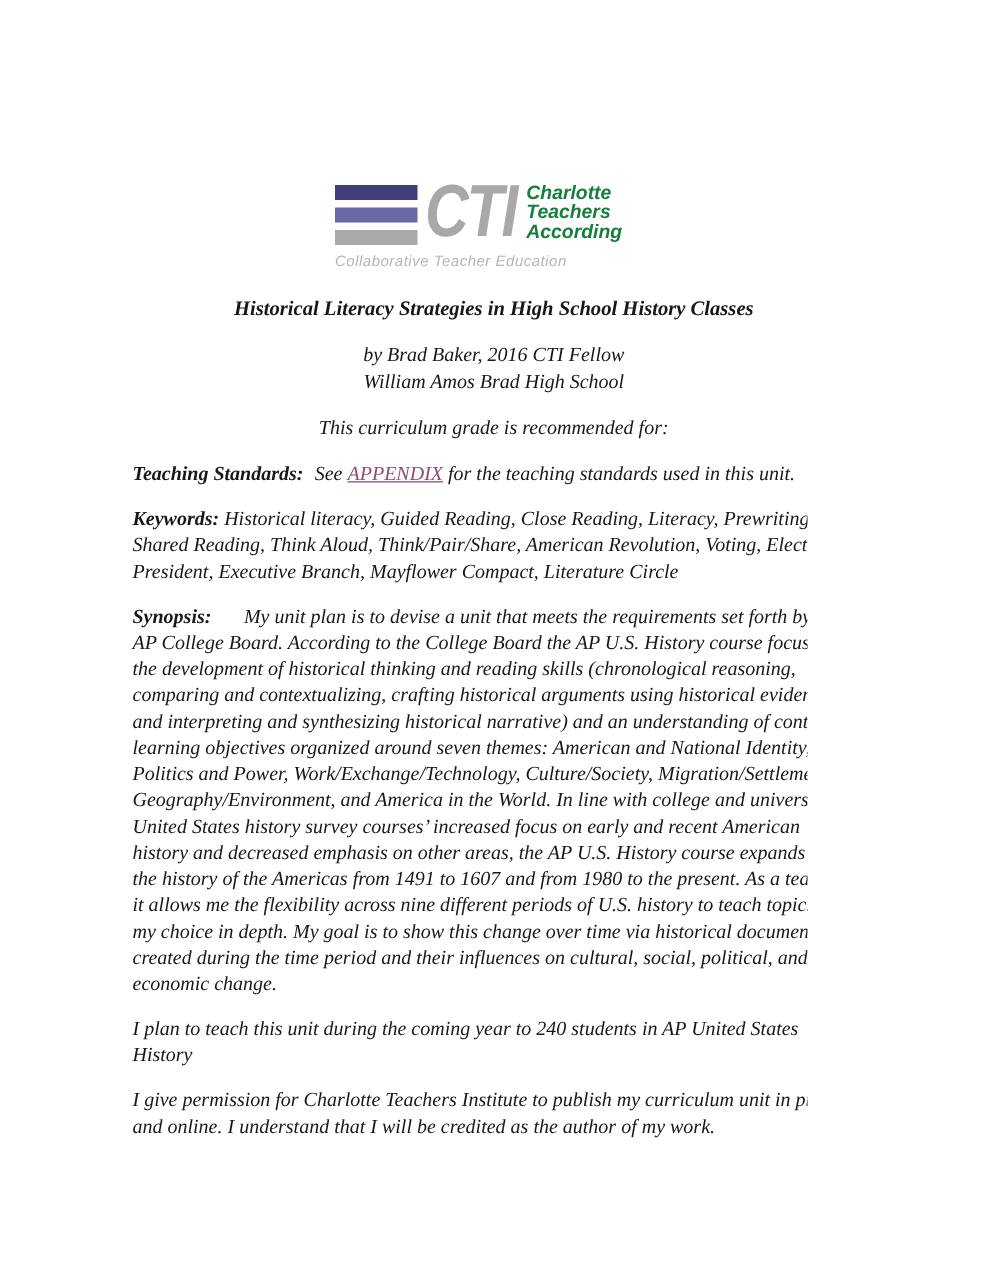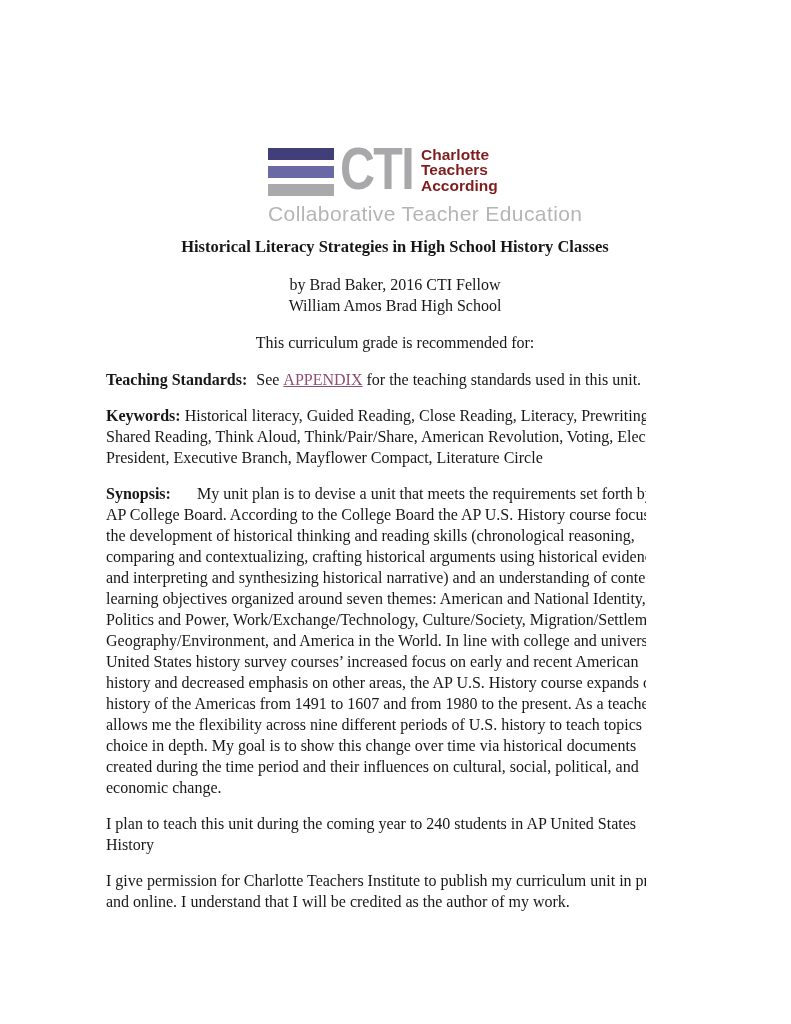--- a/index.html
+++ b/index.html
@@ -7,20 +7,21 @@
     padding: 0;
     background: #ffffff;
   }
   .page {
     position: relative;
     width: 646px;
     height: 1024px;
     background: #ffffff;
     overflow: hidden;
     font-family: "Liberation Serif", serif;
+    font-style: italic;
   }
 
   
   .logo {
     position: absolute;
     left: 268px;
     top: 146px;
     width: 270px;
   }
   .logo-row {
@@ -54,21 +55,21 @@
     font-family: "Liberation Sans", sans-serif;
     font-weight: 700;
     font-size: 15.5px;
     line-height: 15.4px;
     margin-left: -8px;
     padding-top: 1px;
     flex: 0 0 auto;
   }
   .logo-tagline {
     font-family: "Liberation Sans", sans-serif;
-    font-size: 21px;
+    font-size: 12px;
     letter-spacing: 0.4px;
     margin-top: 6px;
     white-space: nowrap;
   }
 
   
   .content {
     position: absolute;
     left: 106px;
     top: 236px;
@@ -114,21 +115,21 @@
 <div class="page">
 
   <div class="logo">
     <div class="logo-row">
       <div class="logo-bars">
         <div class="logo-bar" style="background: rgb(65, 62, 122);"></div>
         <div class="logo-bar" style="background: rgb(107, 105, 165);"></div>
         <div class="logo-bar" style="background: rgb(169, 169, 171);"></div>
       </div>
       <div class="logo-cti" style="color: rgb(168, 168, 170);">CTI</div>
-      <div class="logo-name" style="color: #7f1d1d;">
+      <div class="logo-name" style="color: #15803d;">
         <div>Charlotte</div>
         <div>Teachers</div>
         <div>According</div>
       </div>
     </div>
     <div class="logo-tagline" style="color: rgb(181, 181, 183);">Collaborative Teacher Education</div>
   </div>
 
   <div class="content">
 

